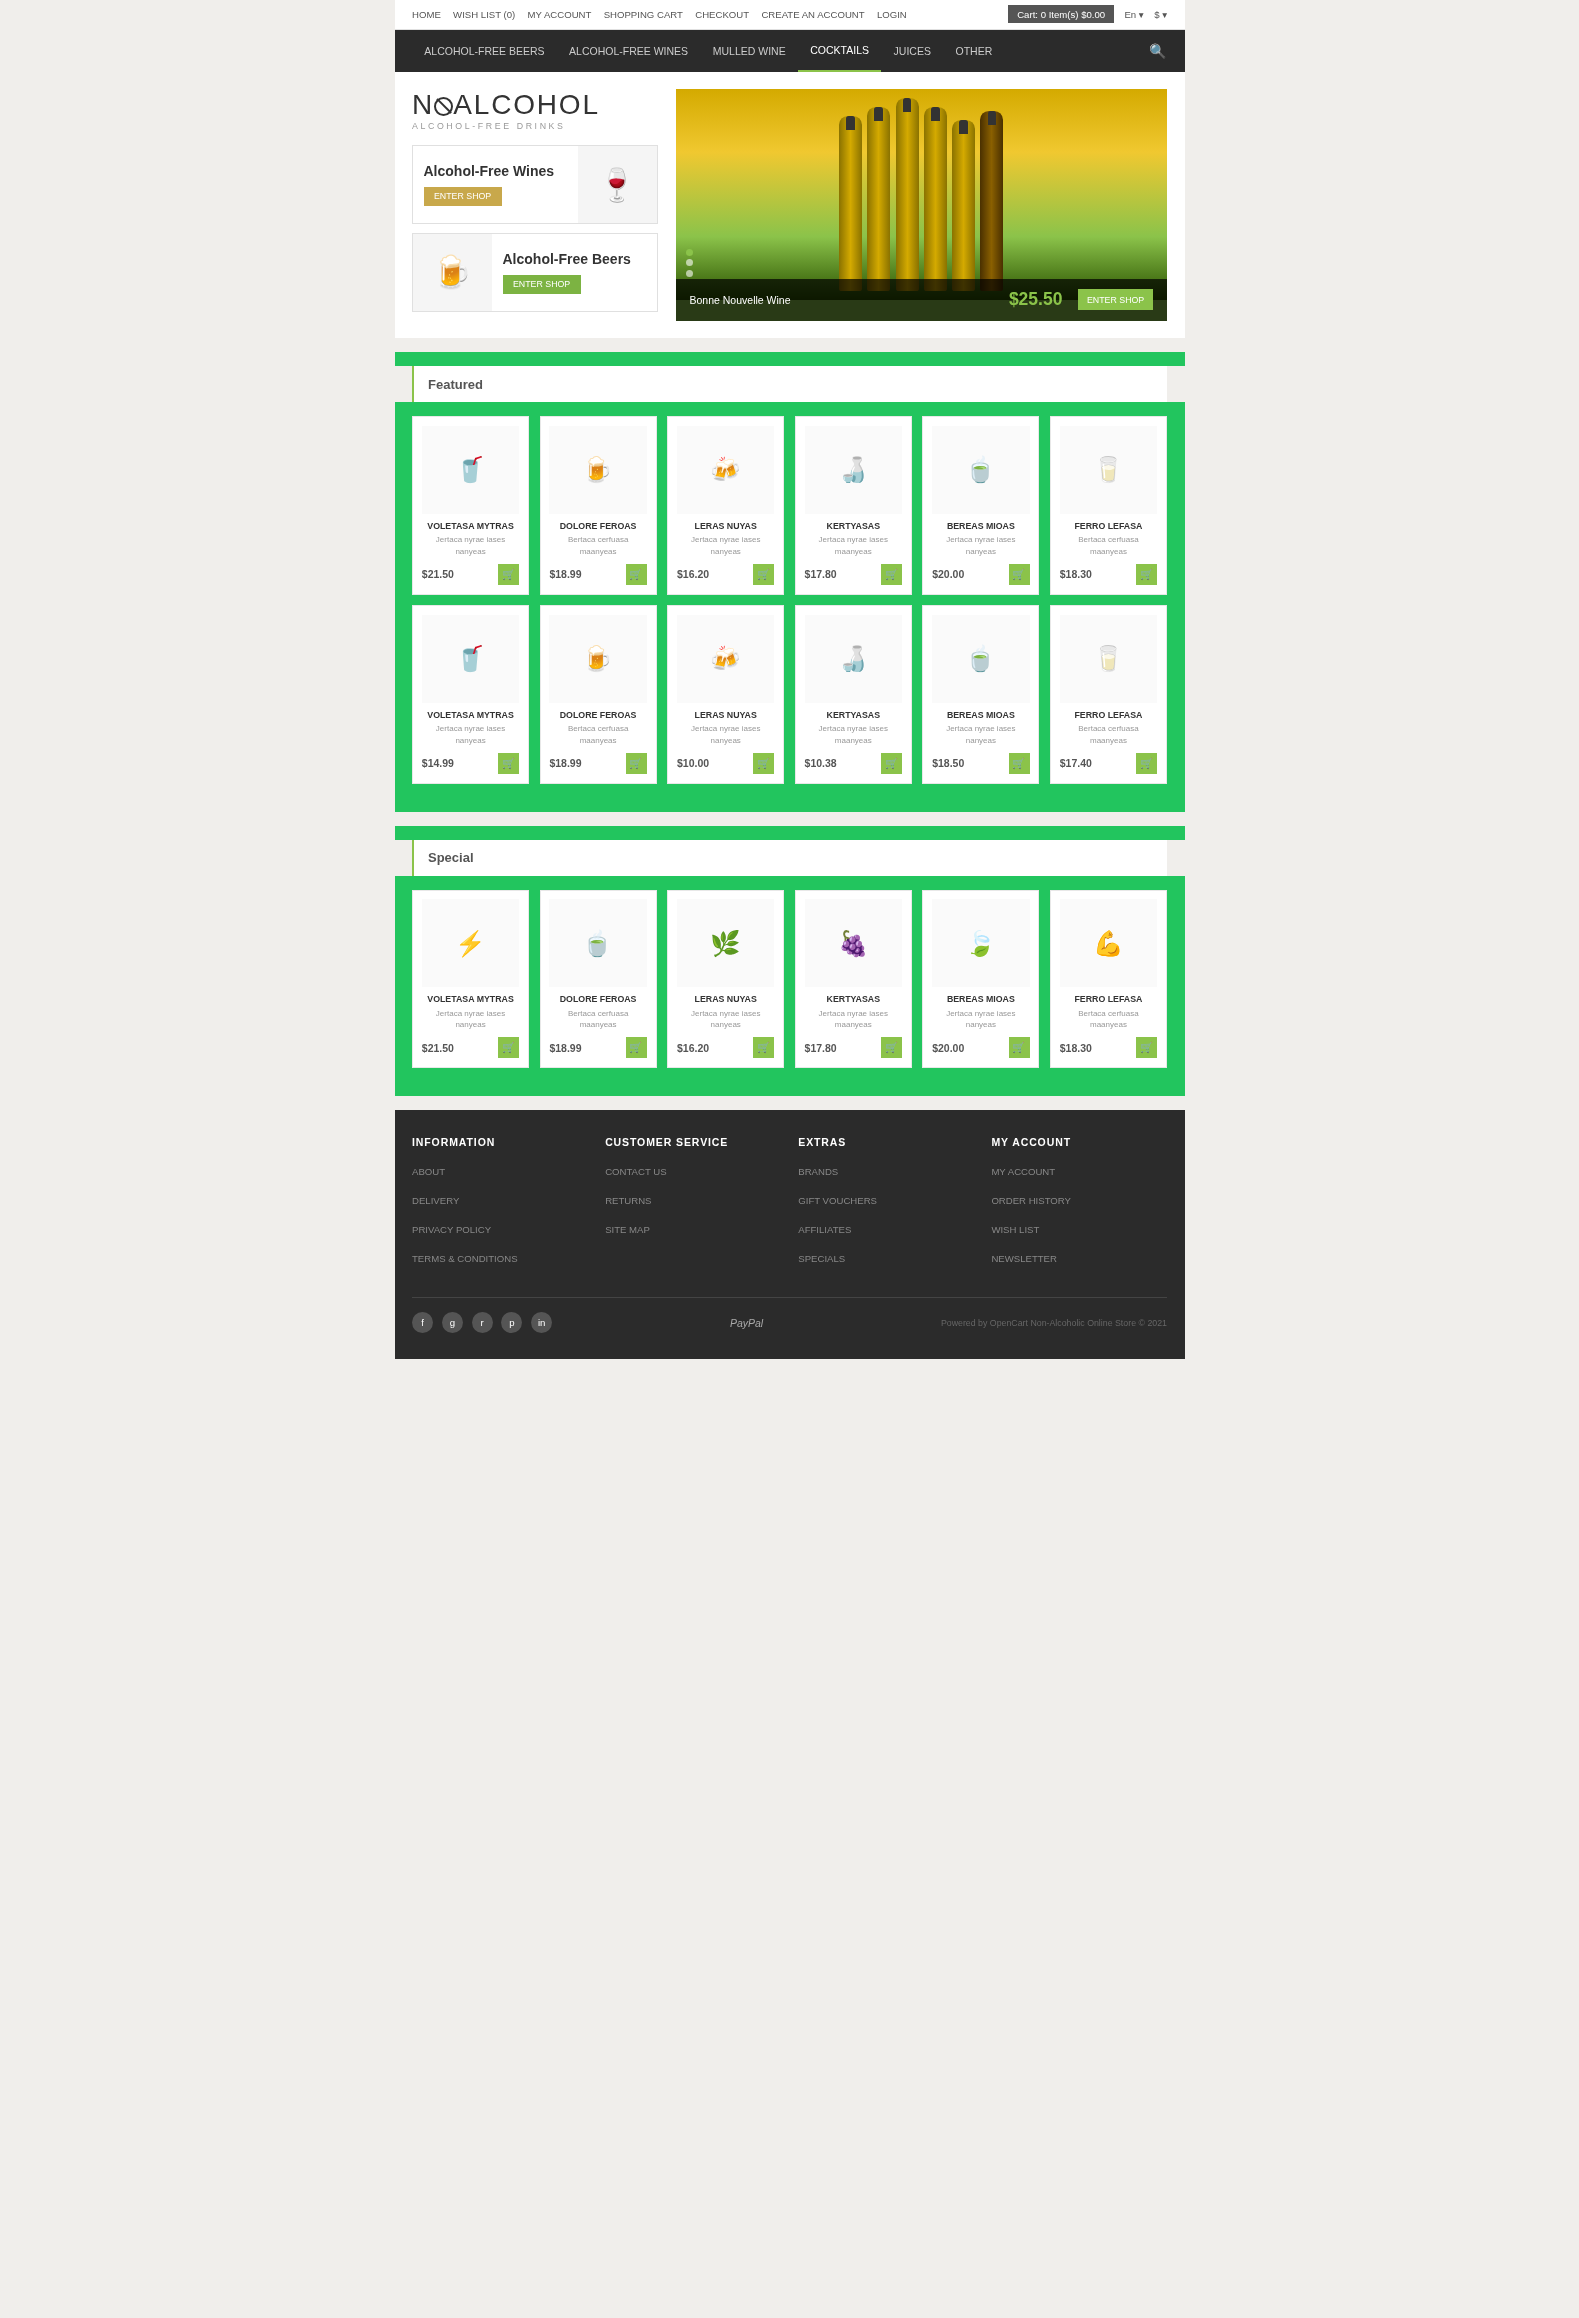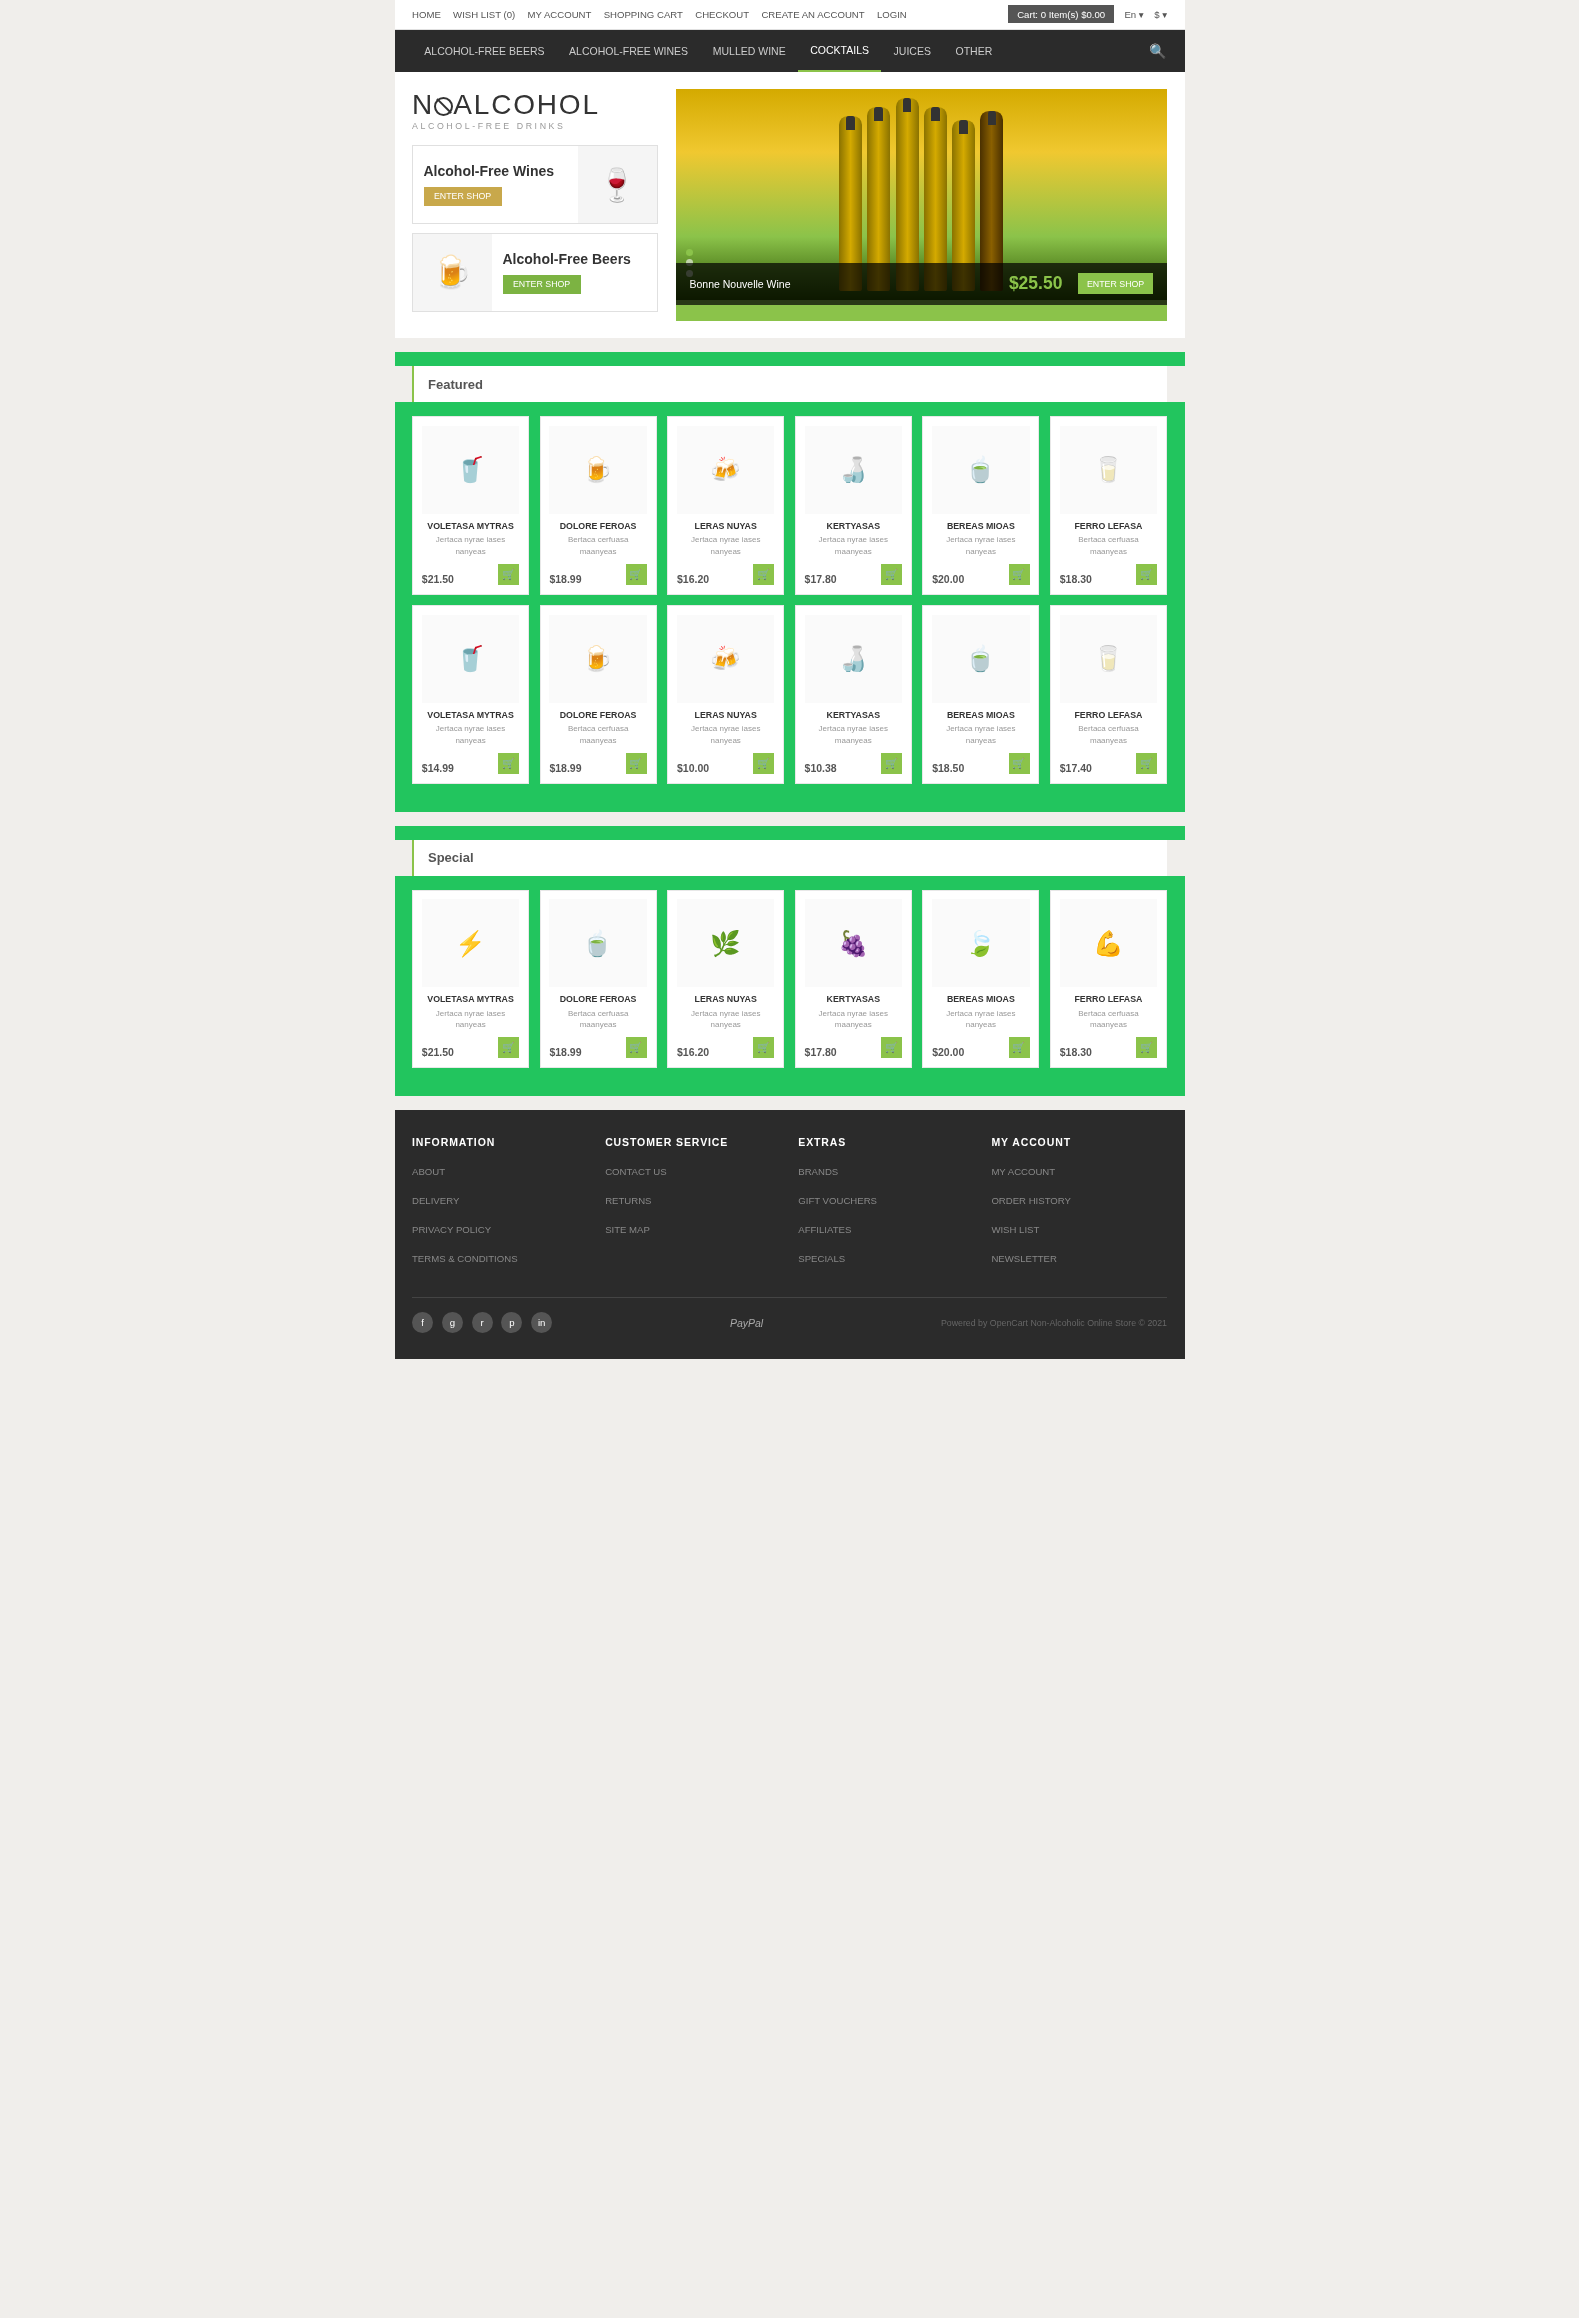--- a/index.html
+++ b/index.html
@@ -24,40 +24,40 @@
     .logo-area { margin-bottom: 14px; }
     .logo-text { font-size: 28px; font-weight: 300; letter-spacing: 1.8px; color: #333; }
     .logo-sub { font-size: 8.8px; letter-spacing: 2.6px; color: #999; text-transform: uppercase; }
     .promo-box { border: 0.9px solid #e0e0e0; margin-bottom: 8.8px; display: flex; align-items: center; overflow: hidden; height: 79px; }
     .promo-text { padding: 10.5px; flex: 1; }
     .promo-title { font-size: 14px; font-weight: bold; color: #333; line-height: 1.2; }
     .promo-btn { display: inline-block; background: #c8a84b; color: #fff; padding: 4.4px 10.5px; font-size: 8.8px; text-transform: uppercase; margin-top: 7px; cursor: pointer; }
     .promo-btn-green { background: #7cb342; }
     .promo-img { width: 79px; height: 79px; background: #f5f5f5; display: flex; align-items: center; justify-content: center; font-size: 8.8px; color: #999; }
     .hero-right { flex: 1; position: relative; background: #8bc34a; overflow: hidden; }
-    .hero-bar { background: rgba(0,0,0,0.7); color: #fff; padding: 10.5px 14px; display: flex; align-items: center; justify-content: space-between; position: absolute; bottom: 16px; width: 100%; }
+    .hero-bar { background: rgba(0,0,0,0.7); color: #fff; padding: 10.5px 14px; display: flex; align-items: center; justify-content: space-between; position: absolute; bottom: 0; width: 100%; }
     .hero-bar-price { font-size: 17.5px; font-weight: bold; color: #8bc34a; margin-right: 8.8px; }
     .hero-bar-btn { background: #8bc34a; color: #fff; padding: 5.3px 8.8px; font-size: 8.8px; text-transform: uppercase; cursor: pointer; }
     .hero-dots { position: absolute; left: 10.5px; bottom: 44px; display: flex; flex-direction: column; gap: 3.5px; }
     .dot { width: 7px; height: 7px; border-radius: 50%; background: #fff; opacity: 0.6; }
     .dot.active { opacity: 1; background: #8bc34a; }
 
     
     .section { background: #22c55e; padding: 14px 0; }
     .section-inner { background: #f0eeeb; padding: 0 17.5px; }
     .section-title { font-size: 13px; font-weight: bold; color: #555; padding: 10.5px 14px; background: #fff; margin-bottom: 14px; border-left: 2.6px solid #8bc34a; }
 
     
     .product-grid { display: grid; grid-template-columns: repeat(6, 1fr); gap: 10.5px; padding: 0 17.5px 14px; }
     .product-card { background: #fff; border: 0.9px solid #e8e8e8; padding: 8.8px; text-align: center; }
     .product-img-area { height: 88px; display: flex; align-items: center; justify-content: center; margin-bottom: 7px; background: #fafafa; }
     .product-img-placeholder { font-size: 24.6px; }
     .product-name { font-size: 8.8px; font-weight: bold; color: #333; text-transform: uppercase; margin-bottom: 3.5px; }
     .product-desc { font-size: 8px; color: #999; margin-bottom: 7px; line-height: 1.4; }
-    .product-footer { display: flex; justify-content: space-between; align-items: flex-end; }
+    .product-footer { display: flex; justify-content: space-between; align-items: center; }
     .product-price { font-size: 10.5px; font-weight: bold; color: #555; }
     .cart-icon-btn { background: #8bc34a; color: #fff; border: none; width: 21px; height: 21px; cursor: pointer; font-size: 10.5px; display: flex; align-items: center; justify-content: center; }
 
     
     .footer { background: #2b2b2b; color: #aaa; padding: 26px 17.5px; }
     .footer-cols { display: grid; grid-template-columns: repeat(4, 1fr); gap: 17.5px; margin-bottom: 26px; }
     .footer-col-title { color: #fff; text-transform: uppercase; font-size: 10.5px; font-weight: bold; margin-bottom: 14px; letter-spacing: 0.9px; }
     .footer-col a { display: block; color: #888; text-decoration: none; font-size: 9.6px; text-transform: uppercase; margin-bottom: 7px; margin-top: 18px; }
     .footer-bottom { border-top: 0.9px solid #444; padding-top: 14px; display: flex; justify-content: space-between; align-items: center; }
     .footer-social { display: flex; gap: 8.8px; }

